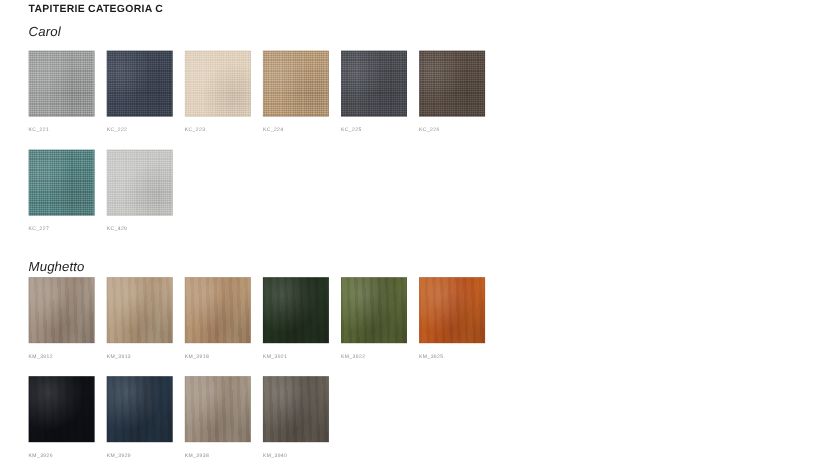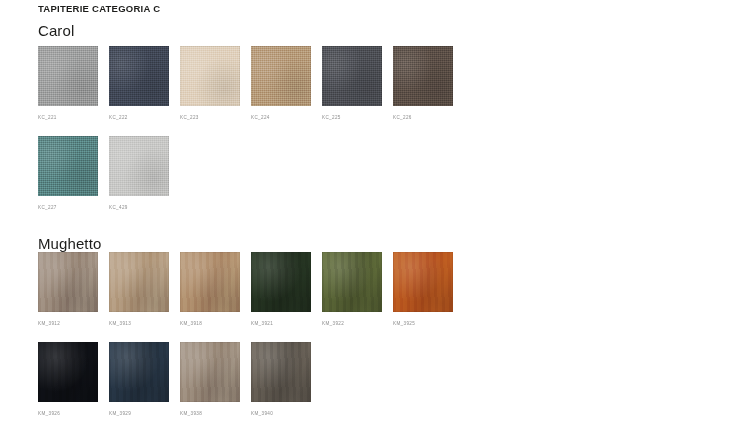--- a/index.html
+++ b/index.html
@@ -3,32 +3,32 @@
 <meta charset="utf-8">
 <style>
   html,body{margin:0;padding:0;}
   body{
     width:750px;height:432px;
     background:#ffffff;
     font-family:"Liberation Sans","DejaVu Sans",sans-serif;
     overflow:hidden;
     position:relative;
   }
-  .page{position:absolute;left:16px;top:0;width:664px;height:432px;}
+  .page{position:absolute;left:4px;top:0;width:664px;height:432px;}
 
   .page-title{
     position:absolute;left:22px;top:3px;
     font-size:9.5px;font-weight:bold;color:#1d1d1b;
     letter-spacing:.25px;
   }
 
   .section{position:absolute;left:0;width:750px;}
   .section-title{
     position:absolute;left:22px;
-    font-size:15px;color:#1d1d1b;
+    font-size:12px;font-style:italic;color:#1d1d1b;
     letter-spacing:.1px;
   }
 
   .grid{position:absolute;left:22px;}
   .row{display:flex;}
   .cell{width:60px;margin-right:11px;}
   .cell:last-child{margin-right:0;}
 
   .swatch{
     width:60px;height:60px;

